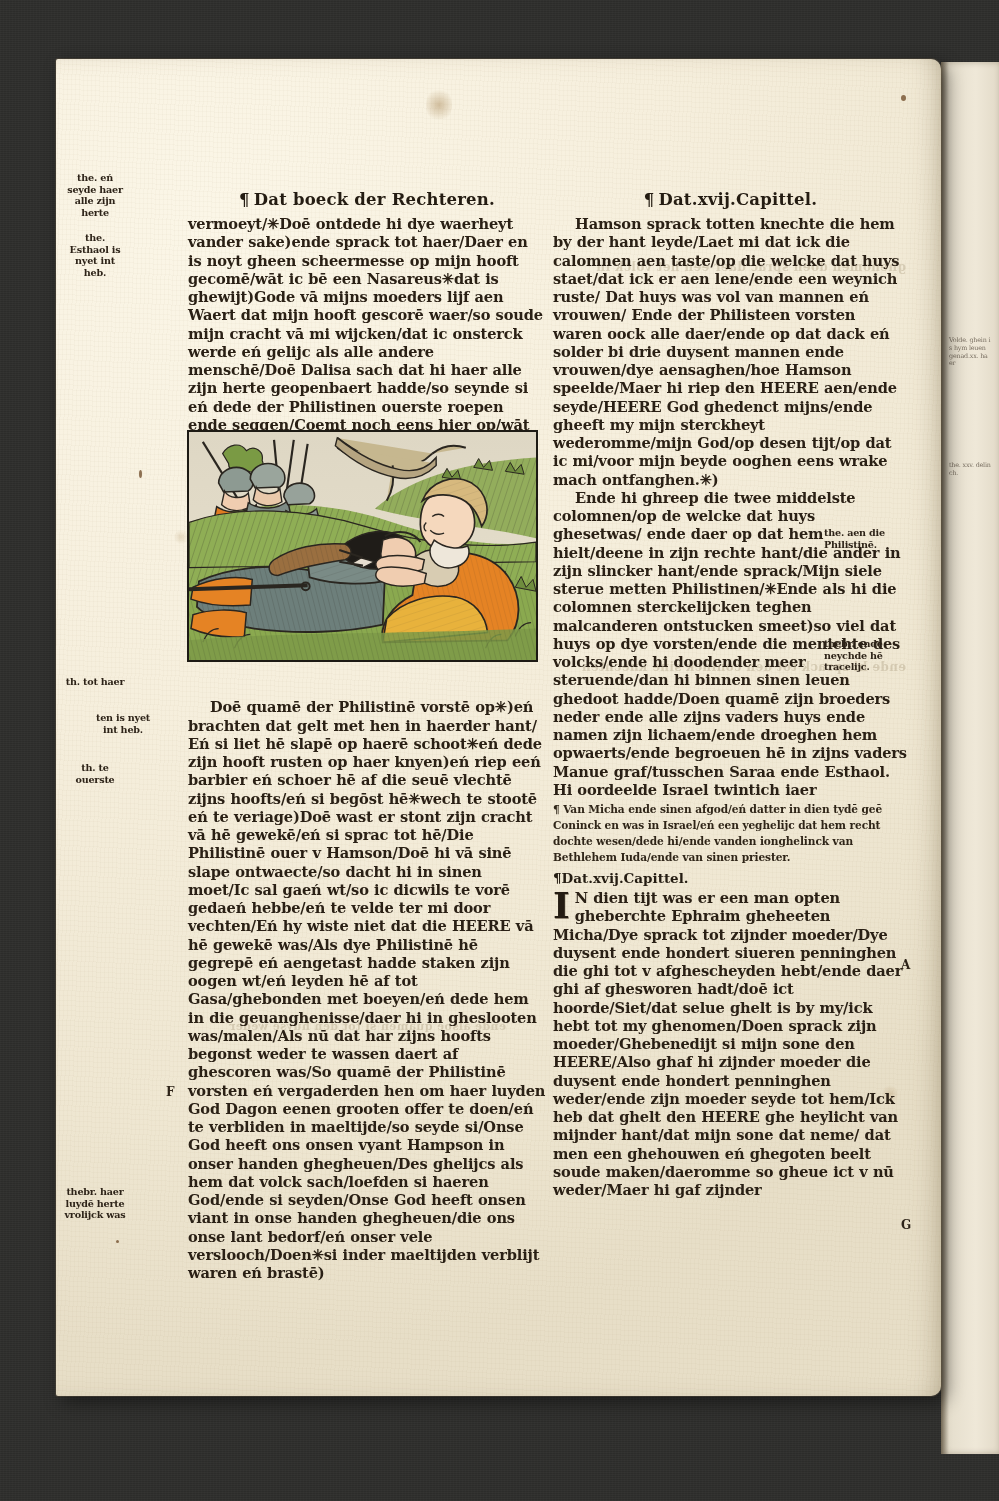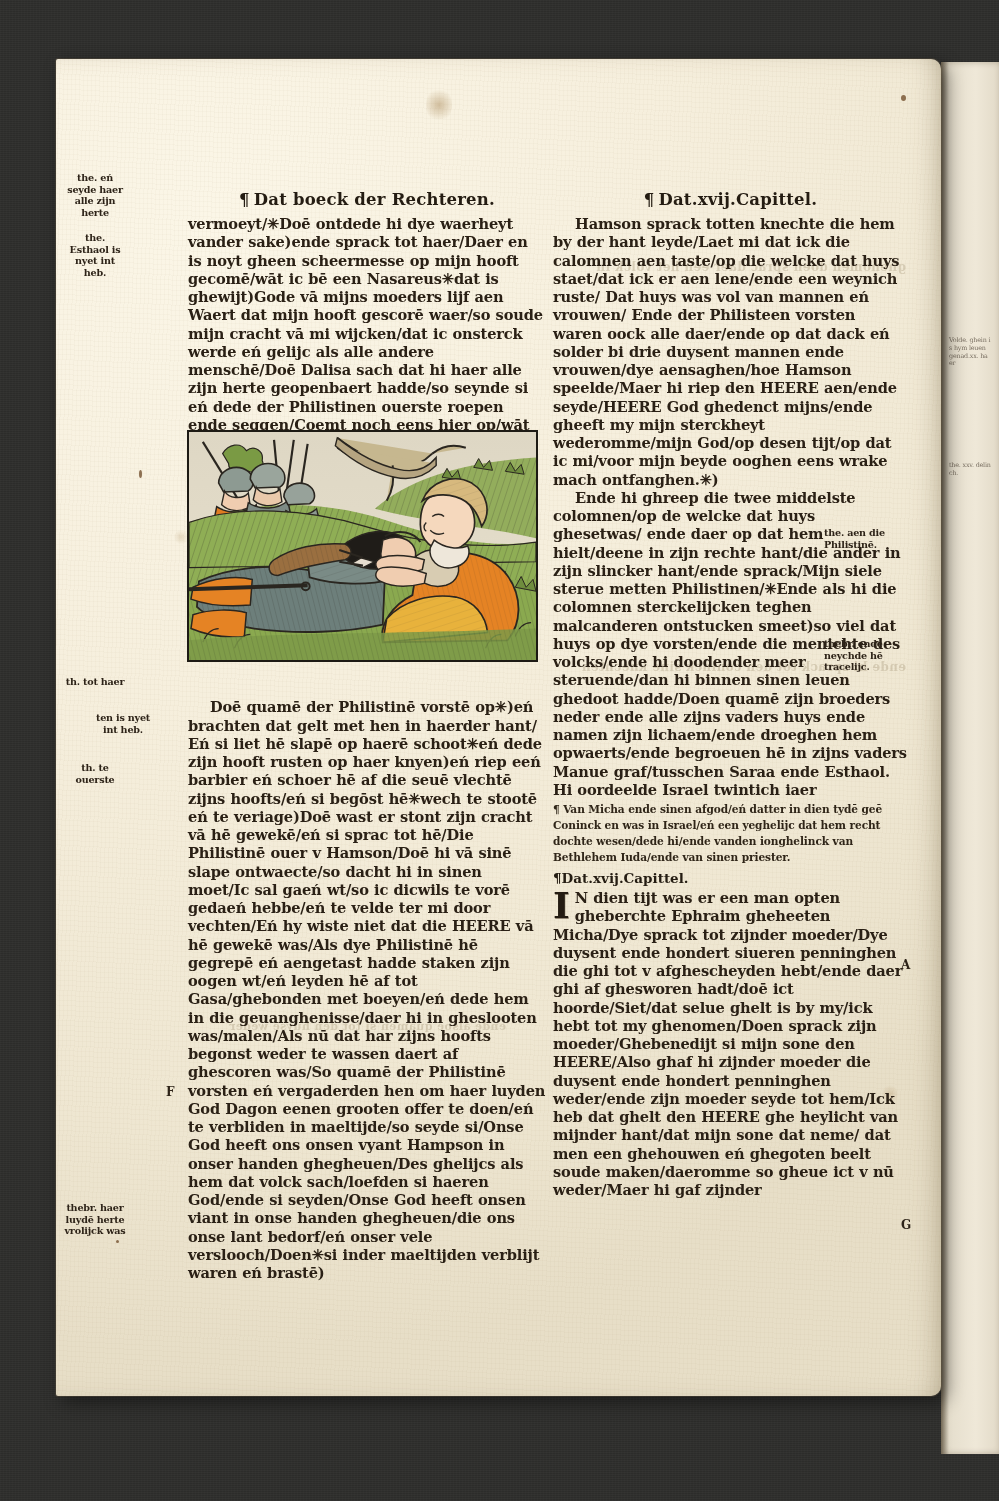--- a/index.html
+++ b/index.html
@@ -428,21 +428,21 @@
       </svg>
     </div>
 
   </div>
 
   <div class="margin-note left" style="top:172px;">the. eń seyde haer alle zijn herte</div>
   <div class="margin-note left" style="top:232px;">the. Esthaol is nyet int heb.</div>
   <div class="margin-note left" style="top:676px;">th. tot haer</div>
   <div class="margin-note left" style="top:712px;margin-left:28px;">ten is nyet int heb.</div>
   <div class="margin-note left" style="top:762px;">th. te ouerste</div>
-  <div class="margin-note left" style="top:1186px;margin-top:16px;">thebr. haer luydē herte vrolijck was</div>
+  <div class="margin-note left" style="top:1186px;">thebr. haer luydē herte vrolijck was</div>
 
   <div class="margin-note right" style="top:527px;">the. aen die Philistinē.</div>
   <div class="margin-note right" style="top:638px;">thebr. ende neychde hē tracelijc.</div>
 
   <div class="margin-letter" style="left:166px; top:1085px;">F</div>
   <div class="margin-letter" style="left:901px; top:958px;">A</div>
   <div class="margin-letter" style="left:901px; top:1218px;">G</div>
 
 </div>
 

